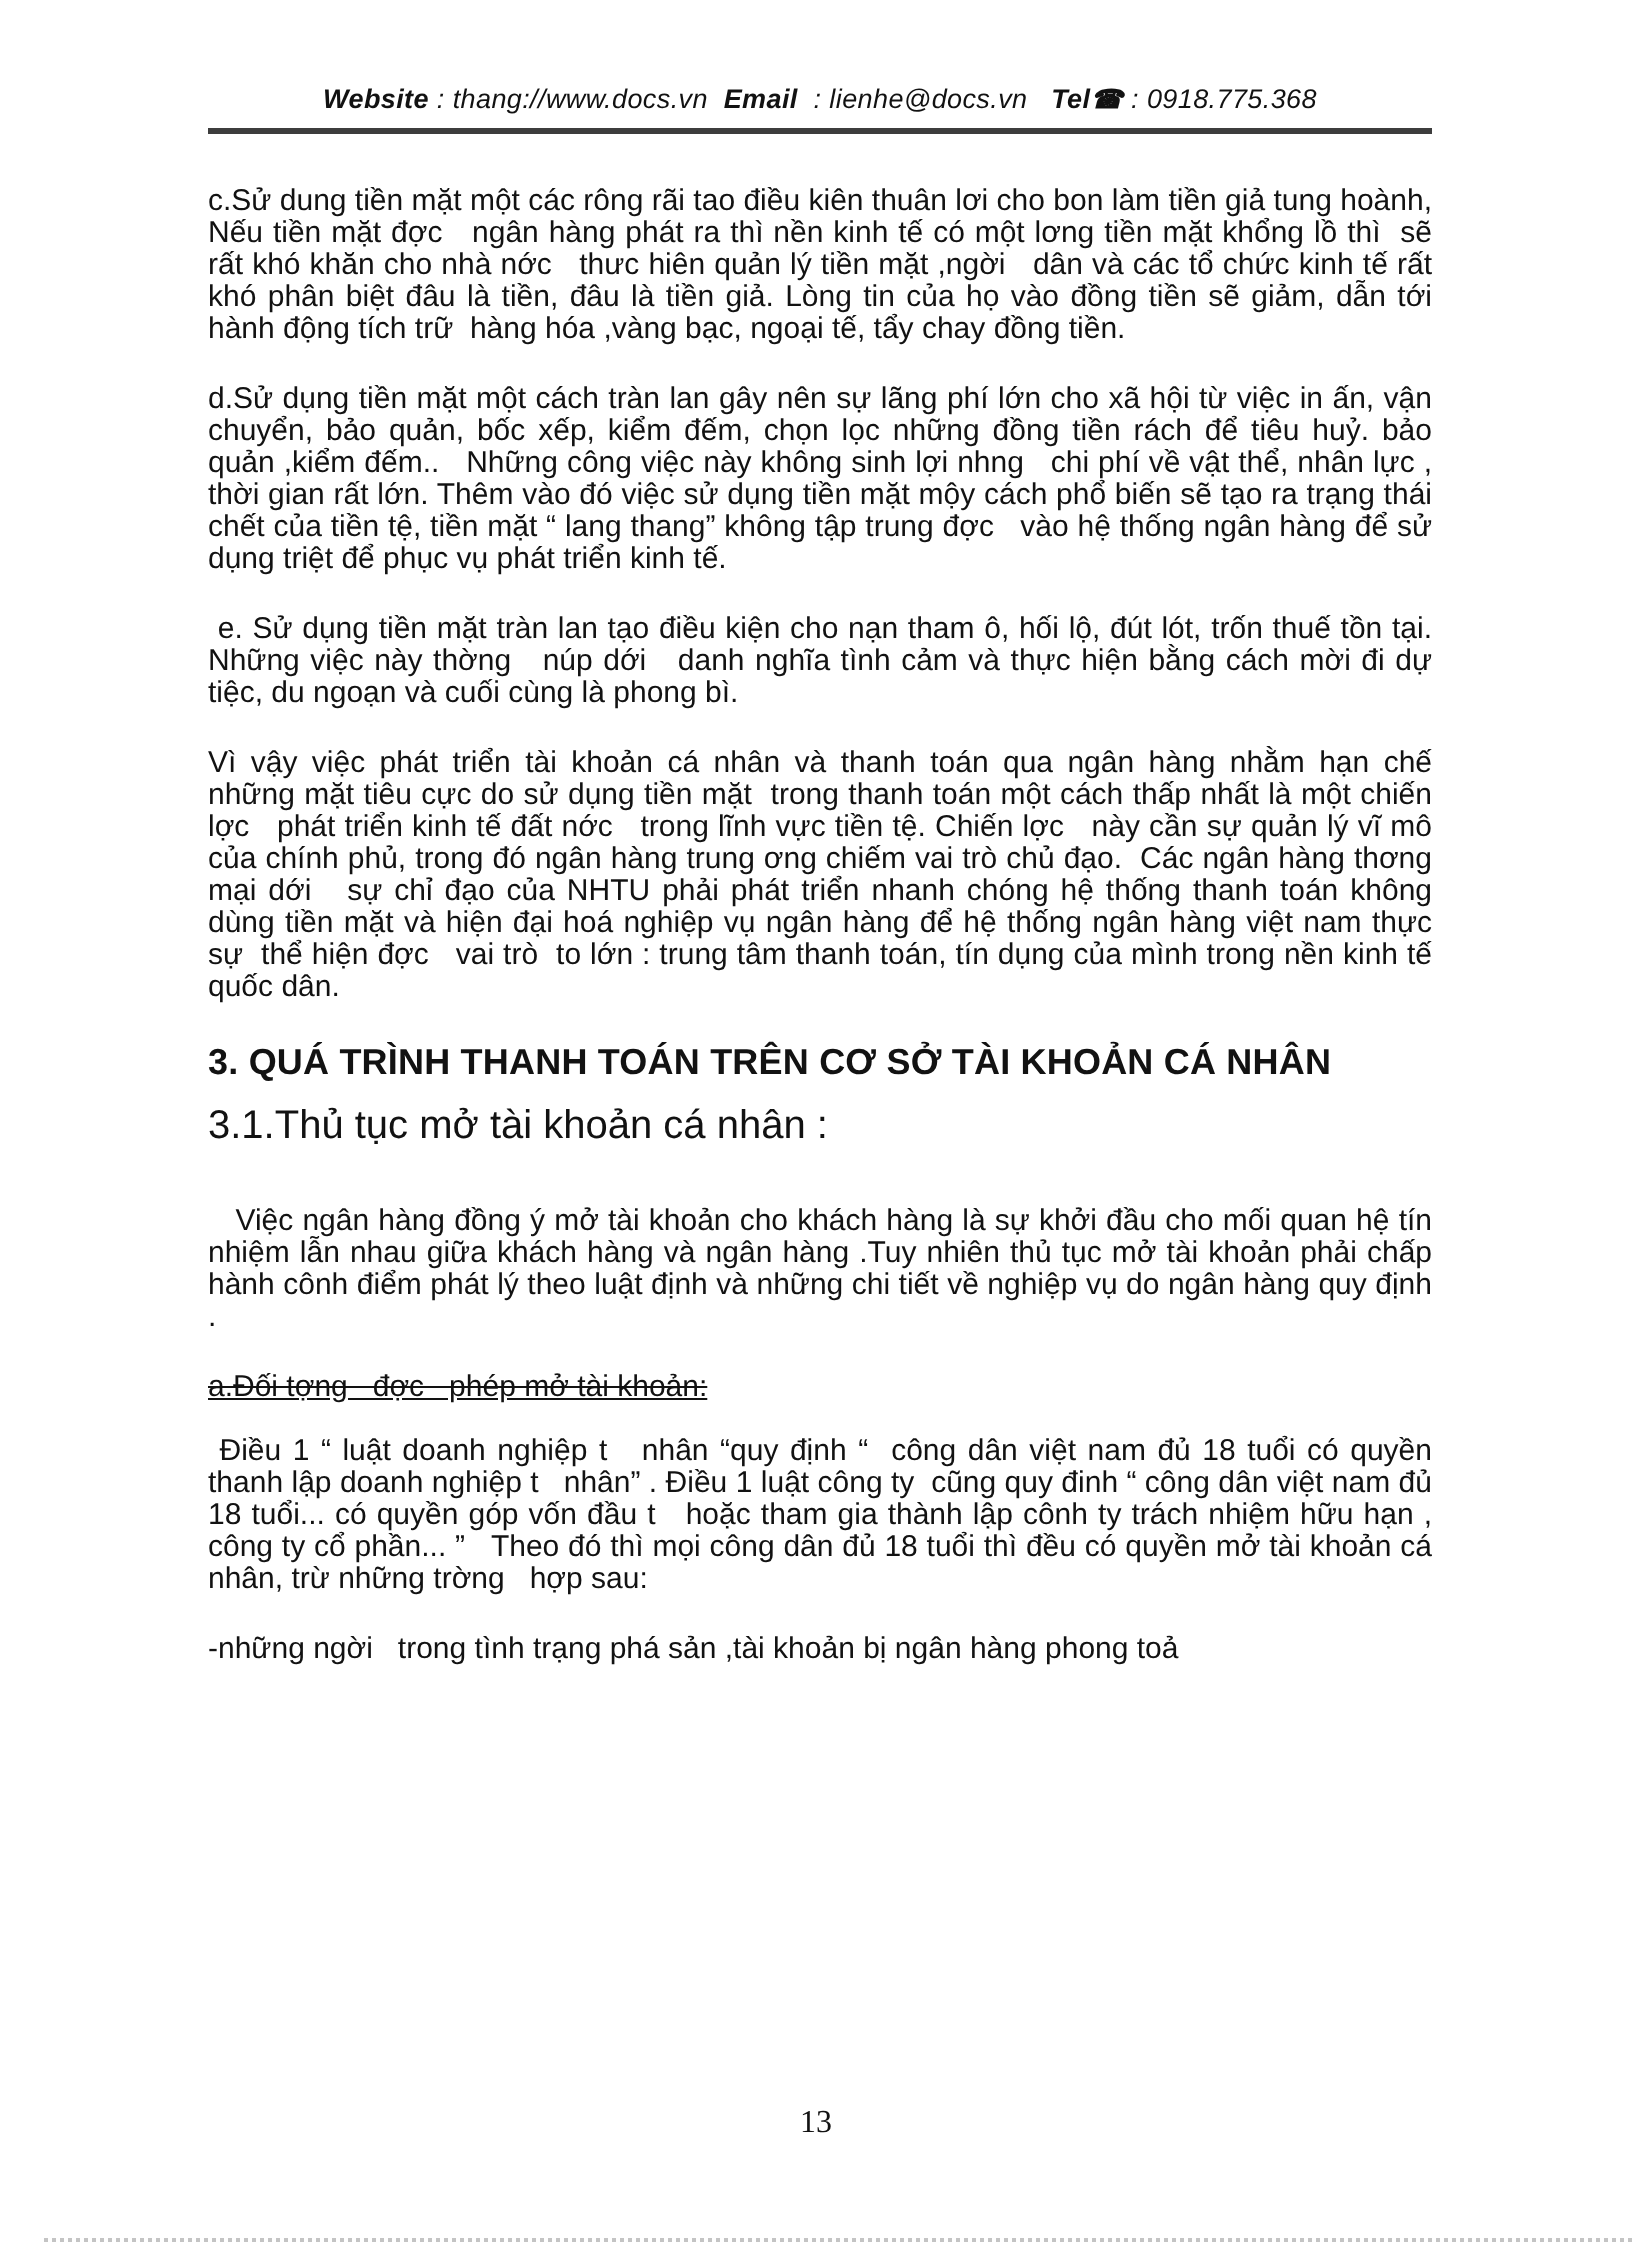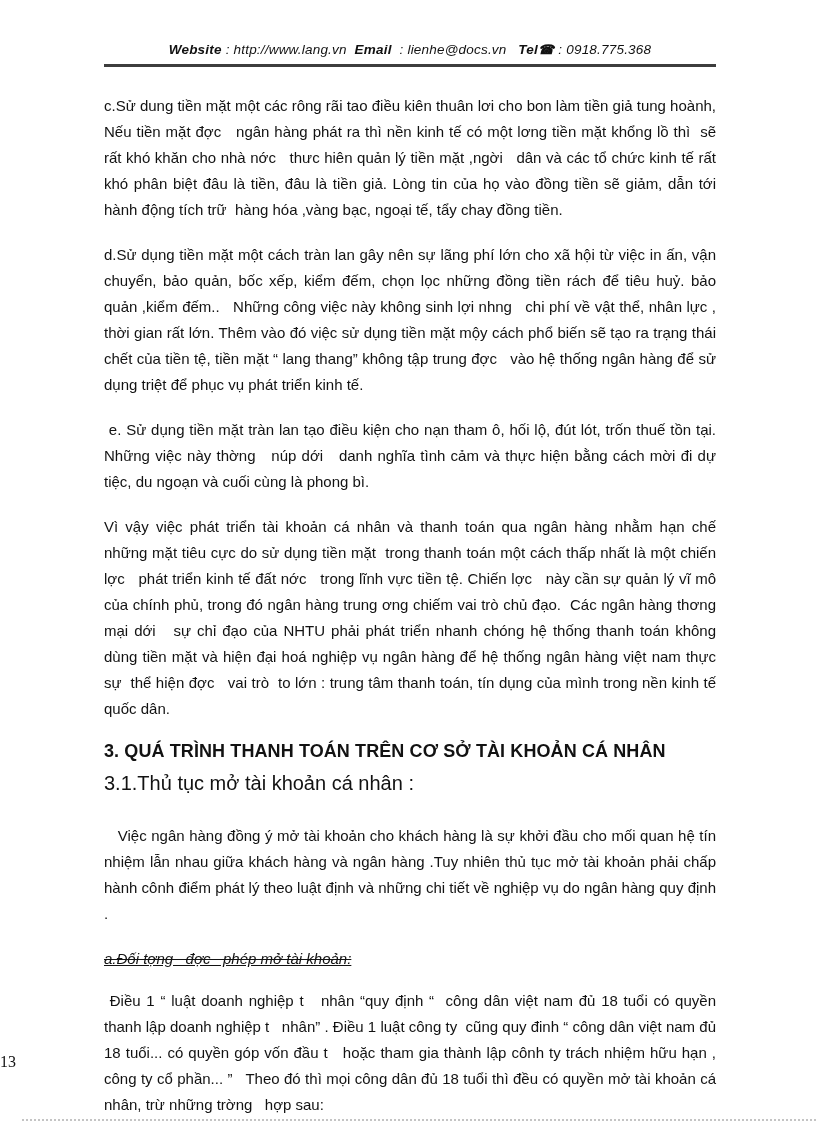--- a/index.html
+++ b/index.html
@@ -22,26 +22,26 @@
     padding-bottom: 7px;
     border-bottom: 3px solid #3d3d3d;
     margin-bottom: 26px;
     white-space: pre-wrap;
   }
   .doc-header .lbl { font-weight: bold; font-style: italic; }
   .doc-header .val { font-weight: normal; }
   .phone-glyph { font-style: normal; font-size: 13px; }
   .para {
     font-size: 15px;
-    line-height: 26px;
+    line-height: 16px;
     text-align: justify;
     white-space: pre-wrap;
     margin: 0 0 19px 0;
   }
-  .para.tight { margin-bottom: 16px; font-style: italic; }
+  .para.tight { margin-bottom: 16px; }
   .h3 {
     font-size: 18px;
     font-weight: bold;
     letter-spacing: 0.1px;
     margin: 4px 0 10px 0;
     white-space: pre-wrap;
   }
   .h31 {
     font-size: 20px;
     font-weight: normal;
@@ -50,39 +50,39 @@
   }
   .struck {
     text-decoration: underline line-through;
     text-decoration-color: #121212;
   }
   .page-number {
     position: absolute;
     bottom: 52px;
     left: 0;
     width: 100%;
-    text-align: left;
+    text-align: center;
     font-family: "Liberation Serif", serif;
     font-size: 16px;
     color: #121212;
   }
   .page-edge-line {
     position: absolute;
     bottom: 2px;
     left: 22px;
     right: 0;
     border-bottom: 2px dotted #c4c4c4;
   }
 </style>
 </head>
 <body>
 
 <div class="page">
 
-  <div class="doc-header"><span class="lbl">Website</span><span class="val"> : http://www.lang.vn  </span><span class="lbl">Email</span><span class="val">  : lienhe@docs.vn   </span><span class="lbl">Tel</span><span class="lbl phone-glyph">☎</span><span class="val"> : 0918.775.368</span></div>
+  <div class="doc-header"><span class="lbl">Website</span><span class="val"> : thang://www.docs.vn  </span><span class="lbl">Email</span><span class="val">  : lienhe@docs.vn   </span><span class="lbl">Tel</span><span class="lbl phone-glyph">☎</span><span class="val"> : 0918.775.368</span></div>
 
   <p class="para">c.Sử dung tiền mặt một các rông rãi tao điều kiên thuân lơi cho bon làm tiền giả tung hoành, Nếu tiền mặt đợc   ngân hàng phát ra thì nền kinh tế có một lơng tiền mặt khổng lồ thì  sẽ rất khó khăn cho nhà nớc   thưc hiên quản lý tiền mặt ,ngời   dân và các tổ chức kinh tế rất khó phân biệt đâu là tiền, đâu là tiền giả. Lòng tin của họ vào đồng tiền sẽ giảm, dẫn tới hành động tích trữ  hàng hóa ,vàng bạc, ngoại tế, tẩy chay đồng tiền.</p>
 
   <p class="para">d.Sử dụng tiền mặt một cách tràn lan gây nên sự lãng phí lớn cho xã hội từ việc in ấn, vận chuyển, bảo quản, bốc xếp, kiểm đếm, chọn lọc những đồng tiền rách để tiêu huỷ. bảo quản ,kiểm đếm..   Những công việc này không sinh lợi nhng   chi phí về vật thể, nhân lực , thời gian rất lớn. Thêm vào đó việc sử dụng tiền mặt mộy cách phổ biến sẽ tạo ra trạng thái chết của tiền tệ, tiền mặt “ lang thang” không tập trung đợc   vào hệ thống ngân hàng để sử dụng triệt để phục vụ phát triển kinh tế.</p>
 
   <p class="para"> e. Sử dụng tiền mặt tràn lan tạo điều kiện cho nạn tham ô, hối lộ, đút lót, trốn thuế tồn tại. Những việc này thờng   núp dới   danh nghĩa tình cảm và thực hiện bằng cách mời đi dự tiệc, du ngoạn và cuối cùng là phong bì.</p>
 
   <p class="para">Vì vậy việc phát triển tài khoản cá nhân và thanh toán qua ngân hàng nhằm hạn chế  những mặt tiêu cực do sử dụng tiền mặt  trong thanh toán một cách thấp nhất là một chiến lợc   phát triển kinh tế đất nớc   trong lĩnh vực tiền tệ. Chiến lợc   này cần sự quản lý vĩ mô của chính phủ, trong đó ngân hàng trung ơng chiếm vai trò chủ đạo.  Các ngân hàng thơng   mại dới   sự chỉ đạo của NHTU phải phát triển nhanh chóng hệ thống thanh toán không dùng tiền mặt và hiện đại hoá nghiệp vụ ngân hàng để hệ thống ngân hàng việt nam thực sự  thể hiện đợc   vai trò  to lớn : trung tâm thanh toán, tín dụng của mình trong nền kinh tế quốc dân.</p>
 
   <div class="h3">3. QUÁ TRÌNH THANH TOÁN TRÊN CƠ SỞ TÀI KHOẢN CÁ NHÂN</div>
@@ -90,18 +90,19 @@
   <div class="h31">3.1.Thủ tục mở tài khoản cá nhân :</div>
 
   <p class="para">   Việc ngân hàng đồng ý mở tài khoản cho khách hàng là sự khởi đầu cho mối quan hệ tín nhiệm lẫn nhau giữa khách hàng và ngân hàng .Tuy nhiên thủ tục mở tài khoản phải chấp hành cônh điểm phát lý theo luật định và những chi tiết về nghiệp vụ do ngân hàng quy định .</p>
 
   <p class="para tight"><span class="struck">a.Đối tợng   đợc   phép mở tài khoản:</span></p>
 
   <p class="para"> Điều 1 “ luật doanh nghiệp t   nhân “quy định “  công dân việt nam đủ 18 tuổi có quyền thanh lập doanh nghiệp t   nhân” . Điều 1 luật công ty  cũng quy đinh “ công dân việt nam đủ 18 tuổi... có quyền góp vốn đầu t   hoặc tham gia thành lập cônh ty trách nhiệm hữu hạn , công ty cổ phần... ”   Theo đó thì mọi công dân đủ 18 tuổi thì đều có quyền mở tài khoản cá nhân, trừ những trờng   hợp sau:</p>
 
 
 
+  <p class="para">-những ngời   trong tình trạng phá sản ,tài khoản bị ngân hàng phong toả</p>
 
   <div class="page-number">13</div>
 
   <div class="page-edge-line"></div>
 
 </div>
 
 </body></html>

